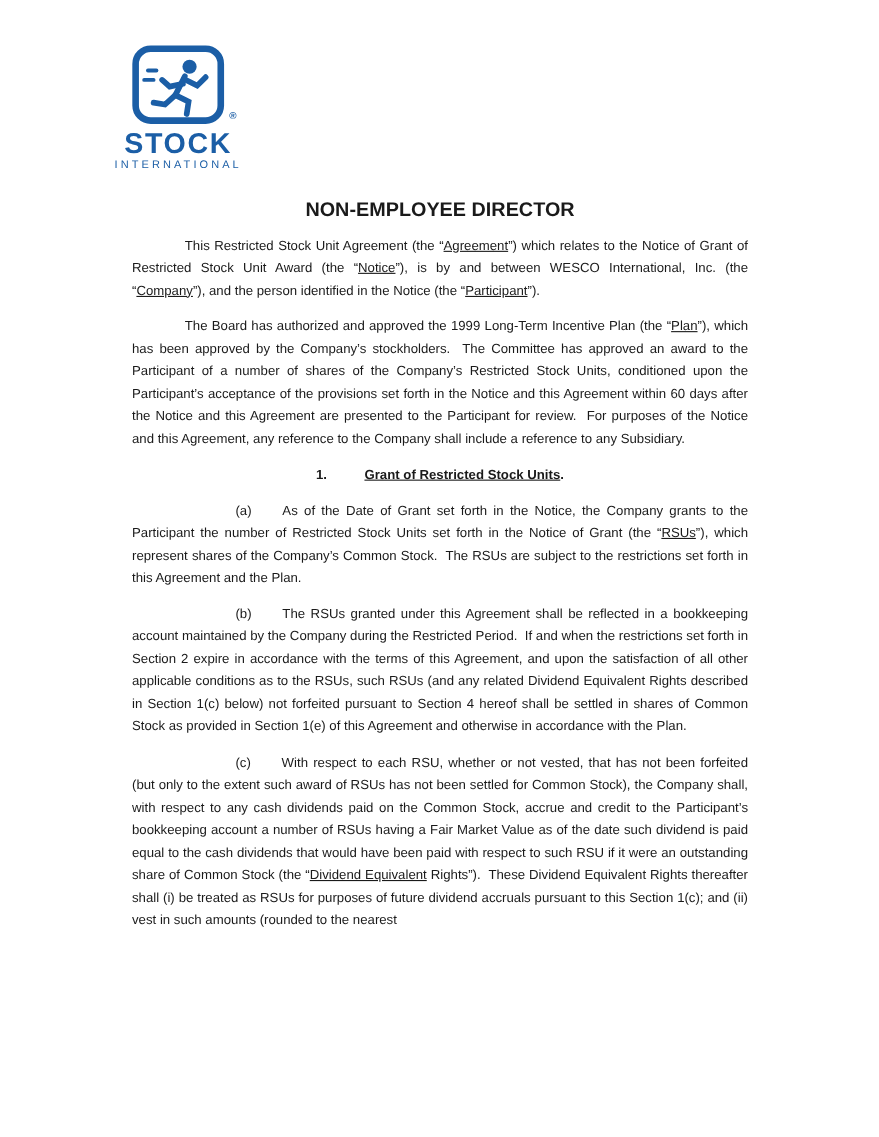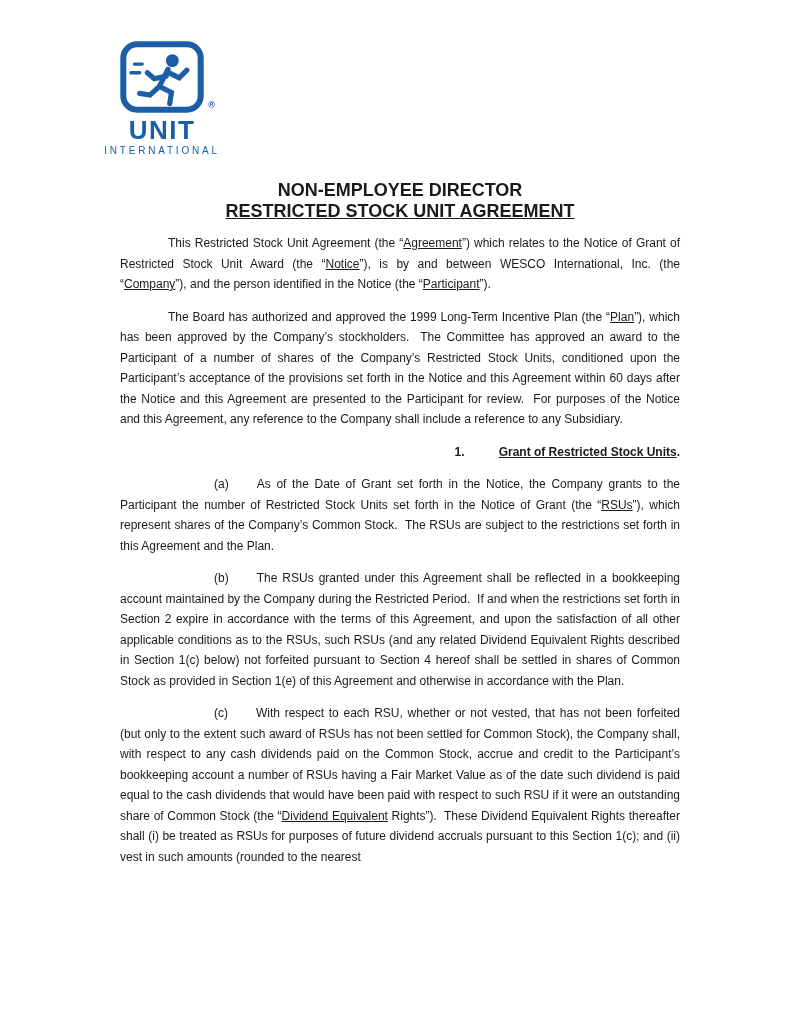--- a/index.html
+++ b/index.html
@@ -35,21 +35,21 @@
   .doc-title .t-line { display: block; }
   .doc-title .t-underline { text-decoration: underline; }
   .para {
     margin-top: 12px;
     font-size: 12px;
     line-height: 20.5px;
     text-align: justify;
   }
   .indent-half { text-indent: 48px; }
   .indent-letter { text-indent: 94px; }
-  .heading { font-weight: bold; text-align: right; }
+  .heading { font-weight: bold; text-align: center; }
   .u { text-decoration: underline; }
   .b { font-weight: bold; }
   .tab { display: inline-block; height: 1px; }
 </style>
 </head>
 <body>
 
 <div class="page">
 
   <div class="logo">
@@ -64,27 +64,26 @@
           <path d="M47 54 L36 64 L24 62"></path>
         </g>
         <circle cx="62" cy="24" r="7.5" fill="#1b5ea6"></circle>
         <g stroke="#1b5ea6" stroke-width="4" stroke-linecap="round">
           <path d="M18 28 L27 28"></path>
           <path d="M14 38 L24 38"></path>
         </g>
       </svg>
       <span class="reg-mark">®</span>
     </div>
-    <div class="logo-brand">UNIT</div>
+    <div class="logo-brand">STOCK</div>
     <div class="logo-sub">INTERNATIONAL</div>
   </div>
 
   <div class="doc-title">
     <span class="t-line">NON-EMPLOYEE DIRECTOR</span>
-    <span class="t-line t-underline">RESTRICTED STOCK UNIT AGREEMENT</span>
   </div>
 
   <p class="para indent-half"><span>This Restricted Stock Unit Agreement (the “</span><span class="u">Agreement</span><span>”) which relates to the Notice of Grant of Restricted Stock Unit Award (the “</span><span class="u">Notice</span><span>”), is by and between WESCO International, Inc. (the “</span><span class="u">Company</span><span>”), and the person identified in the Notice (the “</span><span class="u">Participant</span><span>”).</span></p>
 
   <p class="para indent-half"><span>The Board has authorized and approved the 1999 Long-Term Incentive Plan (the “</span><span class="u">Plan</span><span>”), which has been approved by the Company’s stockholders.&nbsp; The Committee has approved an award to the Participant of a number of shares of the Company’s Restricted Stock Units, conditioned upon the Participant’s acceptance of the provisions set forth in the Notice and this Agreement within 60 days after the Notice and this Agreement are presented to the Participant for review.&nbsp; For purposes of the Notice and this Agreement, any reference to the Company shall include a reference to any Subsidiary.</span></p>
 
   <p class="para heading"><span class="b">1.</span><span class="tab" style="width: 34px;"></span><span class="u b">Grant of Restricted Stock Units</span><span class="b">.</span></p>
 
   <p class="para indent-letter"><span>(a)</span><span class="tab" style="width: 28px;"></span><span>As of the Date of Grant set forth in the Notice, the Company grants to the Participant the number of Restricted Stock Units set forth in the Notice of Grant (the “</span><span class="u">RSUs</span><span>”), which represent shares of the Company’s Common Stock.&nbsp; The RSUs are subject to the restrictions set forth in this Agreement and the Plan.</span></p>
 

